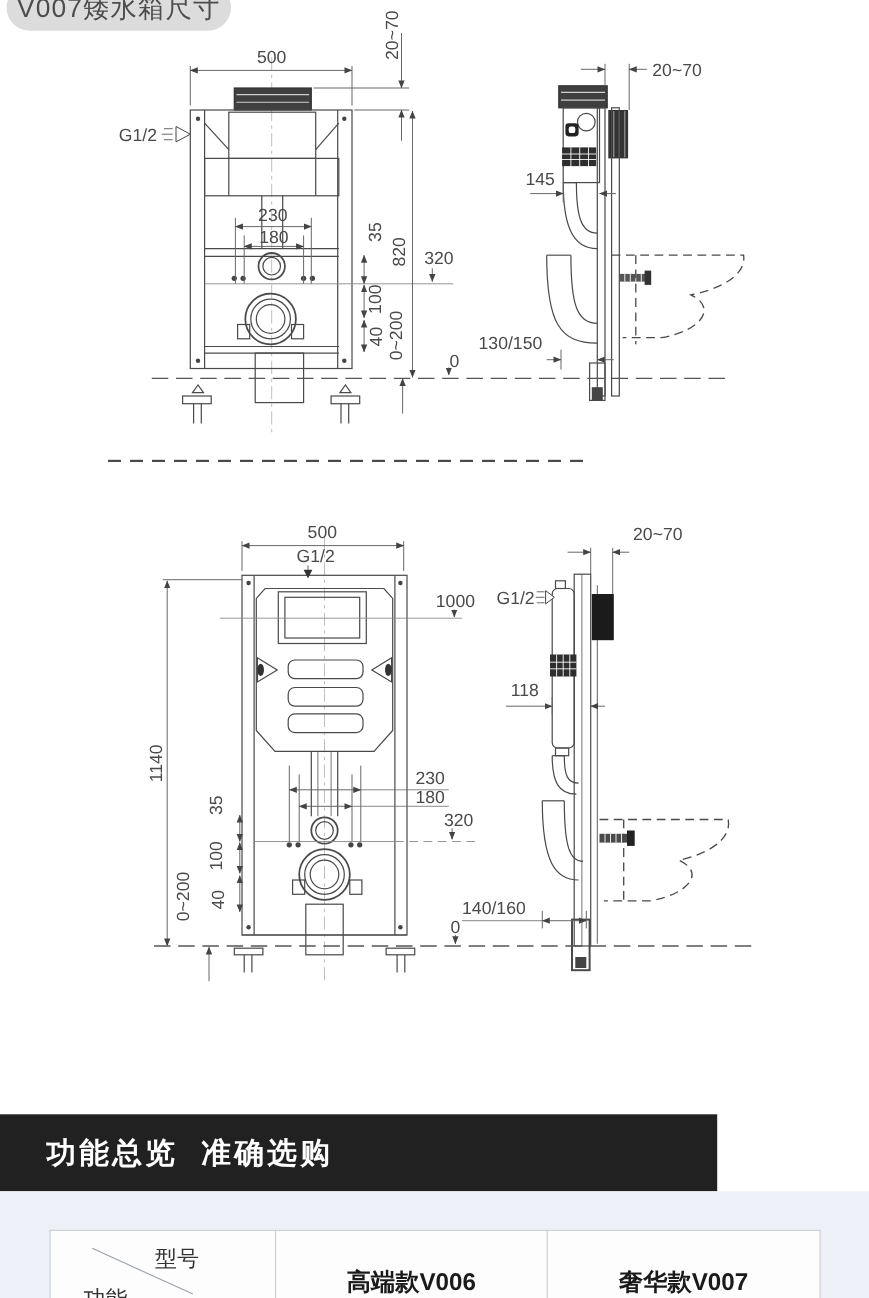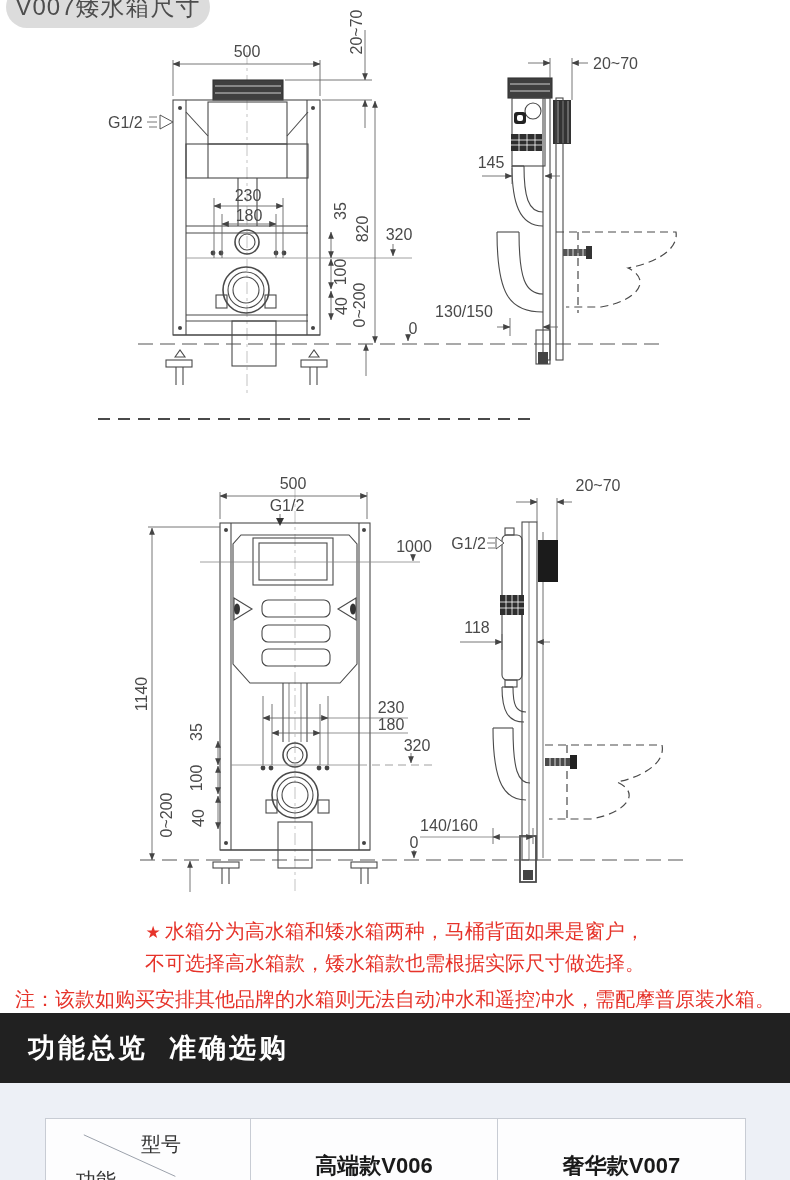--- a/index.html
+++ b/index.html
@@ -15,23 +15,23 @@
   #diag1 { top:0; }
   #diag2 { top:440px; }
   .divider { position:absolute; top:418px; left:98px; width:434px; height:2px;
              background:repeating-linear-gradient(90deg,#4a4a4a 0 12px,transparent 12px 20px); }
   svg { font-family:"Liberation Sans","DejaVu Sans",sans-serif; }
   svg text.dim { fill:#4a4a4a; font-size:16px; }
   .notes { position:absolute; top:916px; left:0; width:790px; text-align:center;
            font-size:20px; line-height:31px; }
   .notes .star { font-size:17px; margin-right:4px; }
   .notes .l3 { margin-top:5px; font-size:20px; }
-  .banner { position:absolute; top:1013px; left:0; width:790px; height:70px;
+  .banner { position:absolute; top:1013px; left:0; width:652px; height:70px;
             background:#212121; color:#ffffff; display:flex; align-items:center;
-            padding-left:28px; font-size:27px; font-weight:bold; letter-spacing:3px;
+            padding-left:42px; font-size:27px; font-weight:bold; letter-spacing:3px;
             white-space:pre; }
   .bottom-bg { position:absolute; top:1083px; left:0; width:790px; height:97px;
                background:#edf0f6; }
   .spec-table { position:absolute; top:1118px; left:45px; width:700px;
                 border-collapse:collapse; background:#fdfdfe; table-layout:fixed; }
   .spec-table td { border:1px solid #c8ccd4; height:95px; vertical-align:middle; }
   .spec-table td.header-cell { text-align:center; font-size:22px; font-weight:bold; color:#1a1a1a; }
   .corner-cell { position:relative; }
   .corner-label-model { position:absolute; left:95px; top:12px; font-size:20px; color:#333;text-align:center; }
   .corner-label-func  { position:absolute; left:30px; top:48px; font-size:20px; color:#333; }
@@ -339,27 +339,20 @@
     <text class="dim" transform="rotate(-90 199 378)" x="199" y="383" text-anchor="middle">40</text>
     <text class="dim" transform="rotate(-90 167 375)" x="167" y="380" text-anchor="middle">0~200</text>
     <text class="dim" x="449" y="391" text-anchor="middle">140/160</text>
     <text class="dim" x="414" y="408" text-anchor="middle" font-size="15">0</text>
     <text class="dim" x="598" y="51" text-anchor="middle">20~70</text>
     <text class="dim" x="486" y="109" text-anchor="end">G1/2</text>
     <text class="dim" x="477" y="193" text-anchor="middle">118</text>
   </svg>
 
 
-  <div class="notes" style="color: rgb(230, 51, 42);">
-    <div>
-      <span class="star">★</span><span>水箱分为高水箱和矮水箱两种，马桶背面如果是窗户，</span>
-    </div>
-    <div>不可选择高水箱款，矮水箱款也需根据实际尺寸做选择。</div>
-    <div class="l3">注：该款如购买安排其他品牌的水箱则无法自动冲水和遥控冲水，需配摩普原装水箱。</div>
-  </div>
 
   <div class="banner" style="background: rgb(33, 33, 33);">
     <span>功能总览  准确选购</span>
   </div>
 
   <div class="bottom-bg"></div>
   <table class="spec-table">
     <colgroup>
         <col style="width:205px">
         <col style="width:247px">

